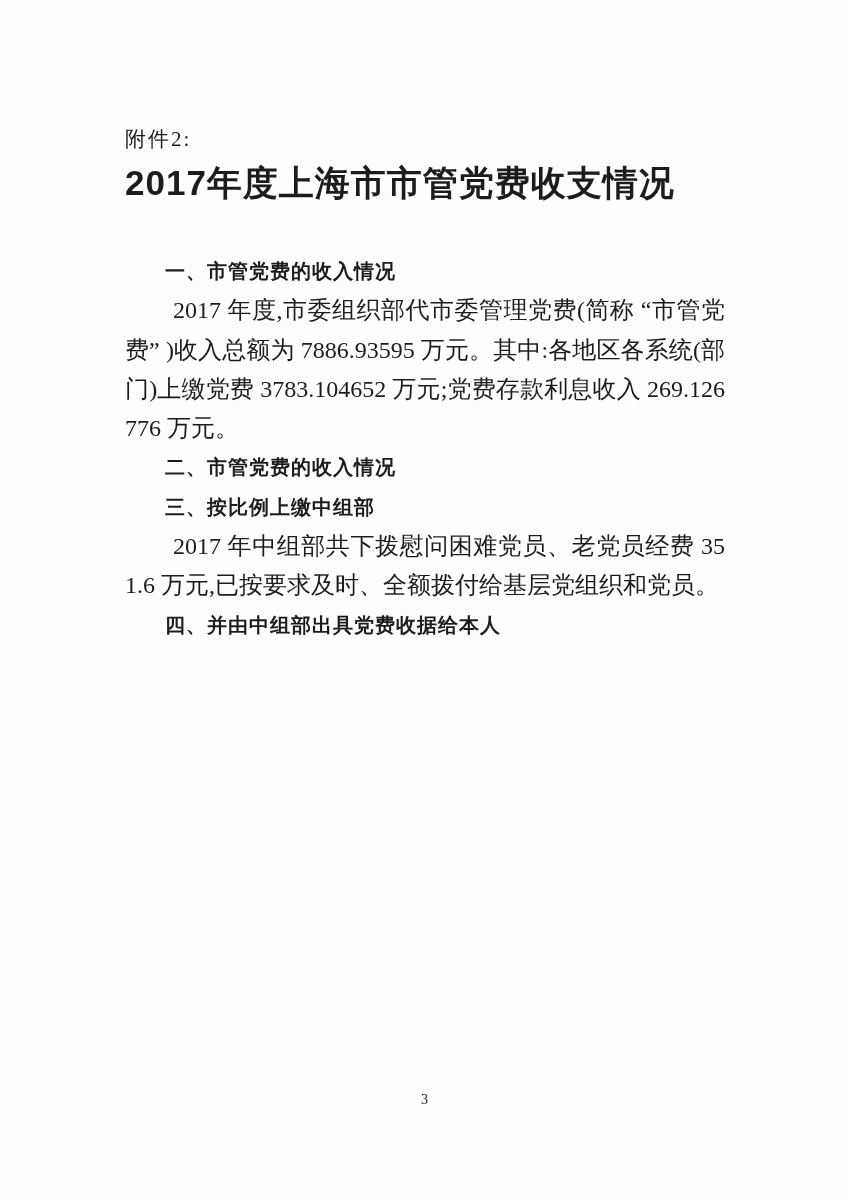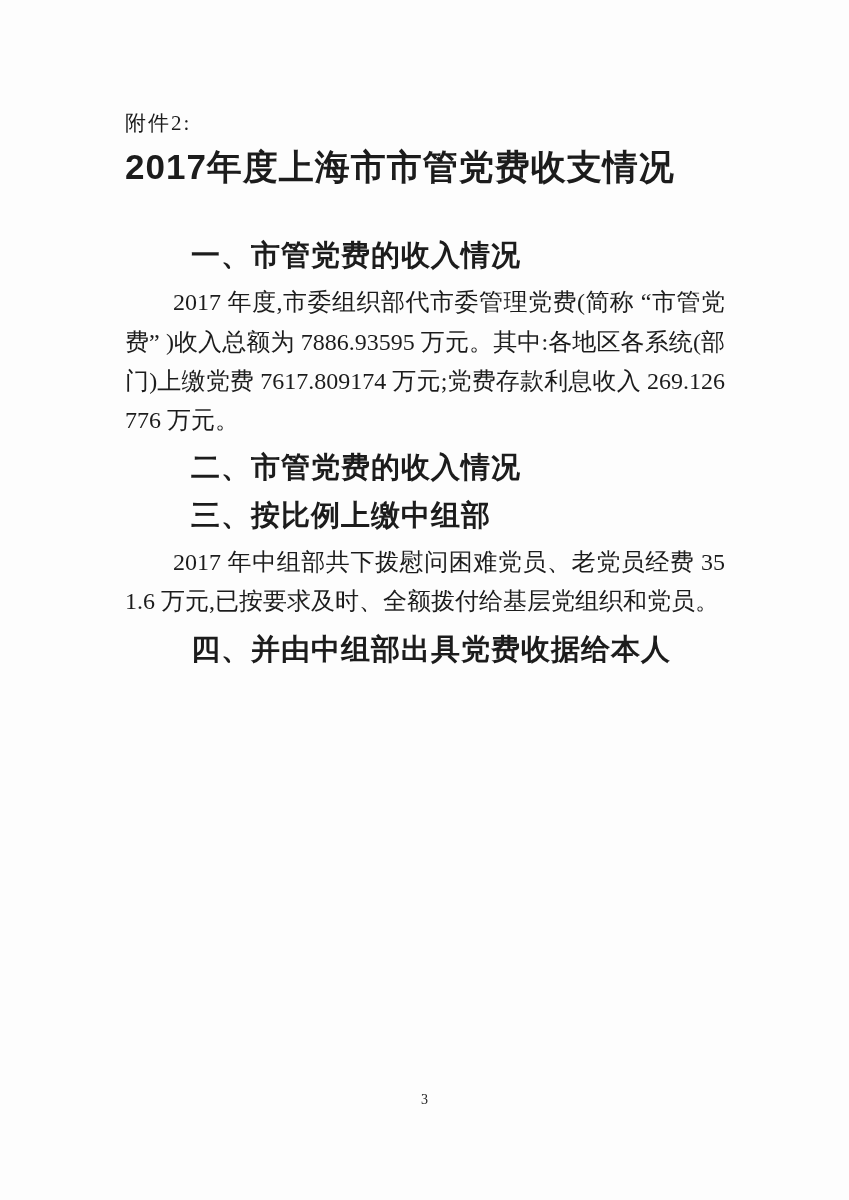--- a/index.html
+++ b/index.html
@@ -10,21 +10,21 @@
   }
   .page {
     position: relative;
     width: 849px; height: 1200px;
     background: #fdfdfd;
     color: #1c1c1c;
     overflow: hidden;
   }
   .content {
     position: absolute;
-    left: 125px; top: 108px;
+    left: 125px; top: 124px;
     width: 600px;
   }
   .attachment-label {
     font-size: 21px;
     line-height: 30px;
     font-family: "Liberation Serif", serif;
     letter-spacing: 2px;
   }
   .doc-title {
     margin: 6px 0 0 0;
@@ -33,22 +33,22 @@
     font-weight: bold;
     text-align: left;
     font-family: "Liberation Sans", sans-serif;
     letter-spacing: 1px;
     white-space: nowrap;
   }
   .sections {
     margin-top: 46px;
   }
   .doc-section h2 {
-    margin: 8px;
-    font-size: 29px;
+    margin: 0;
+    font-size: 20px;
     line-height: 39.3px;
     font-weight: bold;
     font-family: "Liberation Sans", sans-serif;
     text-indent: 2em;
     letter-spacing: 1px;
   }
   .doc-section p {
     margin: 0;
     font-size: 24px;
     line-height: 39.3px;
@@ -71,21 +71,21 @@
 </head>
 <body>
 
 <div class="page">
   <div class="content">
     <div class="attachment-label">附件2:</div>
     <h1 class="doc-title">2017年度上海市市管党费收支情况</h1>
     <div class="sections">
       <section class="doc-section">
         <h2>一、市管党费的收入情况</h2>
-        <p>2017 年度,市委组织部代市委管理党费(简称 “市管党费” )收入总额为 7886.93595 万元。其中:各地区各系统(部门)上缴党费 7617.809174 万元;党费存款利息收入 269.126776 万元。</p>
+        <p>2017 年度,市委组织部代市委管理党费(简称 “市管党费” )收入总额为 7886.93595 万元。其中:各地区各系统(部门)上缴党费 3783.104652 万元;党费存款利息收入 269.126776 万元。</p>
       </section>
       <section class="doc-section">
         <h2>二、市管党费的收入情况</h2>
       </section>
       <section class="doc-section">
         <h2>三、按比例上缴中组部</h2>
         <p>2017 年中组部共下拨慰问困难党员、老党员经费 351.6 万元,已按要求及时、全额拨付给基层党组织和党员。</p>
       </section>
       <section class="doc-section">
         <h2>四、并由中组部出具党费收据给本人</h2>

